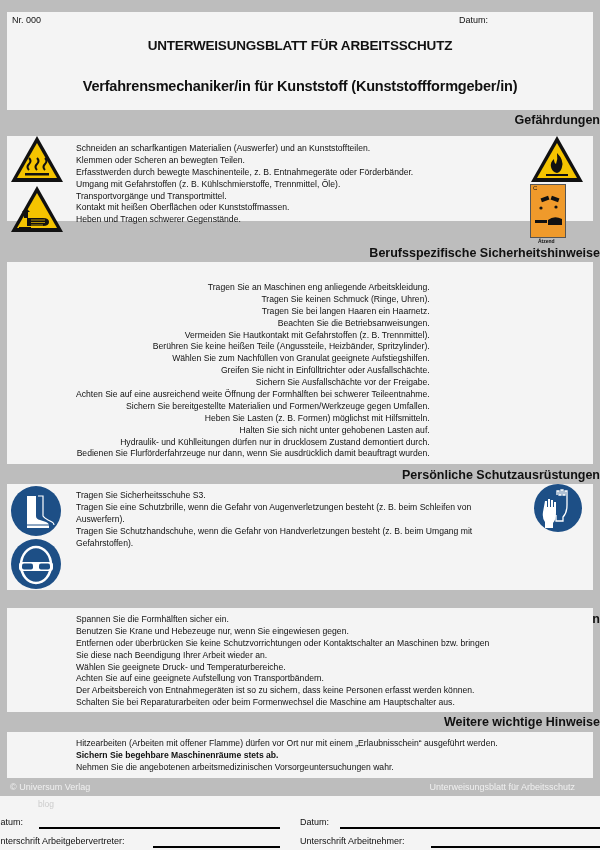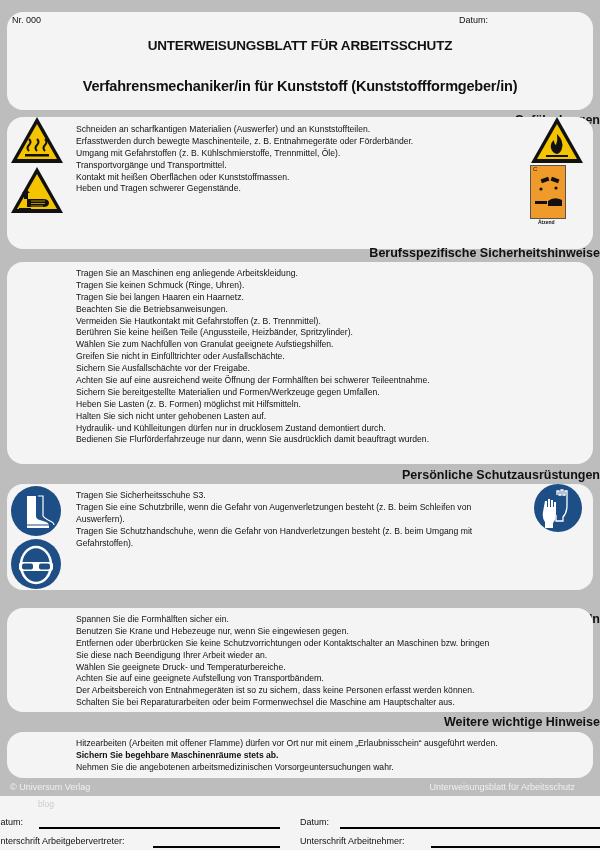--- a/index.html
+++ b/index.html
@@ -3,21 +3,21 @@
 <meta charset="utf-8">
 <style>
   html, body { margin: 0; padding: 0; }
   body {
     width: 600px; height: 850px; overflow: hidden;
     background: #bdbdbd;
     font-family: "Liberation Sans", sans-serif;
     color: #111;
     position: relative;
   }
-  .panel { position: absolute; left: 7px; background: #f4f4f4; border-radius: 16px; }
+  .panel { position: absolute; left: 7px; background: #f4f4f4; }
   .head-panel { top: 12px; width: 586px; height: 98px; }
   .nr { position: absolute; left: 5px; top: 3px; font-size: 9px; }
   .datum-top { position: absolute; left: 452px; top: 3px; font-size: 9px; }
   .title-main { position: absolute; left: 0; width: 586px; top: 26px; text-align: center; font-size: 13.5px; font-weight: bold; letter-spacing: -0.2px; }
   .title-sub { position: absolute; left: 0; width: 586px; top: 66px; text-align: center; font-size: 14.5px; font-weight: bold; letter-spacing: -0.2px; }
 
   .sec-title { position: absolute; left: 0; width: 600px; text-align: right; font-size: 12.5px; font-weight: bold; }
   .sec-body { width: 586px; }
   .lines { position: absolute; left: 69px; font-size: 8.6px; line-height: 11.9px; white-space: nowrap; }
   .lines div { height: 11.9px; }
@@ -38,38 +38,39 @@
 <body>
 
 <div class="panel head-panel">
   <span class="nr">Nr. 000</span>
   <span class="datum-top">Datum:</span>
   <div class="title-main">UNTERWEISUNGSBLATT FÜR ARBEITSSCHUTZ</div>
   <div class="title-sub">Verfahrensmechaniker/in für Kunststoff (Kunststoffformgeber/in)</div>
 </div>
 
 <div class="sec-title" style="top:113px;">Gefährdungen</div>
-<div class="panel sec-body" style="top:117px;height:132px;text-decoration:underline;">
+<div class="panel sec-body" style="top:136px;height:85px;text-decoration:underline;">
   <svg class="icon" style="left:2px;top:-2px;" width="56" height="50" viewBox="0 0 56 50">
     <polygon points="28,2 54,48 2,48" fill="#111"></polygon>
     <polygon points="28,9 48,44 8,44" fill="#f5c400"></polygon>
     <path d="M20,24 q3,3 0,6 q-3,3 0,6 M28,24 q3,3 0,6 q-3,3 0,6 M36,24 q3,3 0,6 q-3,3 0,6" stroke="#111" stroke-width="2" fill="none"></path>
     <rect x="16" y="39" width="24" height="2.5" fill="#111"></rect>
   </svg>
   <svg class="icon" style="left:2px;top:48px;" width="56" height="50" viewBox="0 0 56 50">
     <polygon points="28,2 54,48 2,48" fill="#111"></polygon>
     <polygon points="28,9 48,44 8,44" fill="#f5c400"></polygon>
     <rect x="15" y="28" width="4" height="6" fill="#111"></rect>
     <polygon points="13,28 21,28 17,24" fill="#111"></polygon>
     <path d="M18,34 h16 q6,0 6,4 q0,4 -6,4 h-16 z" fill="#111"></path>
     <path d="M22,36 h14 M22,38.5 h14 M22,41 h12" stroke="#f5c400" stroke-width="0.7"></path>
     <rect x="10" y="43" width="12" height="1.5" fill="#111"></rect>
   </svg>
   <div class="lines" style="top:7px;">
     <div>Schneiden an scharfkantigen Materialien (Auswerfer) und an Kunststoffteilen.</div>
+    <div>Klemmen oder Scheren an bewegten Teilen.</div>
     <div>Erfasstwerden durch bewegte Maschinenteile, z. B. Entnahmegeräte oder Förderbänder.</div>
     <div>Umgang mit Gefahrstoffen (z. B. Kühlschmierstoffe, Trennmittel, Öle).</div>
     <div>Transportvorgänge und Transportmittel.</div>
     <div>Kontakt mit heißen Oberflächen oder Kunststoffmassen.</div>
     <div>Heben und Tragen schwerer Gegenstände.</div>
   </div>
   <svg class="icon" style="left:522px;top:-2px;" width="56" height="50" viewBox="0 0 56 50">
     <polygon points="28,2 54,48 2,48" fill="#111"></polygon>
     <polygon points="28,9 48,44 8,44" fill="#f5c400"></polygon>
     <path d="M28,19 q7,7 5,14 q-1,5 -5,6 q-5,-1 -6,-6 q-1,-5 3,-8 q0,4 2,5 q2,-5 1,-11 z" fill="#111"></path>
@@ -84,21 +85,21 @@
         <circle cx="23" cy="12" r="1.6" fill="#111"></circle>
       <rect x="2" y="25" width="12" height="3" fill="#111"></rect>
       <path d="M15,25 q6,-5 14,-1 v6 h-14 z" fill="#111"></path>
     </svg>
   </div>
   <span class="atzend" style="left:531px;top:102px;">Ätzend</span>
 </div>
 
 <div class="sec-title" style="top:246px;">Berufsspezifische Sicherheitshinweise</div>
 <div class="panel sec-body" style="top:262px;height:202px;">
-  <div class="lines" style="top:6px;">
+  <div class="lines" style="top:20px;text-align:right;">
     <div>Tragen Sie an Maschinen eng anliegende Arbeitskleidung.</div>
     <div>Tragen Sie keinen Schmuck (Ringe, Uhren).</div>
     <div>Tragen Sie bei langen Haaren ein Haarnetz.</div>
     <div>Beachten Sie die Betriebsanweisungen.</div>
     <div>Vermeiden Sie Hautkontakt mit Gefahrstoffen (z. B. Trennmittel).</div>
     <div>Berühren Sie keine heißen Teile (Angussteile, Heizbänder, Spritzylinder).</div>
     <div>Wählen Sie zum Nachfüllen von Granulat geeignete Aufstiegshilfen.</div>
     <div>Greifen Sie nicht in Einfülltrichter oder Ausfallschächte.</div>
     <div>Sichern Sie Ausfallschächte vor der Freigabe.</div>
     <div>Achten Sie auf eine ausreichend weite Öffnung der Formhälften bei schwerer Teileentnahme.</div>

